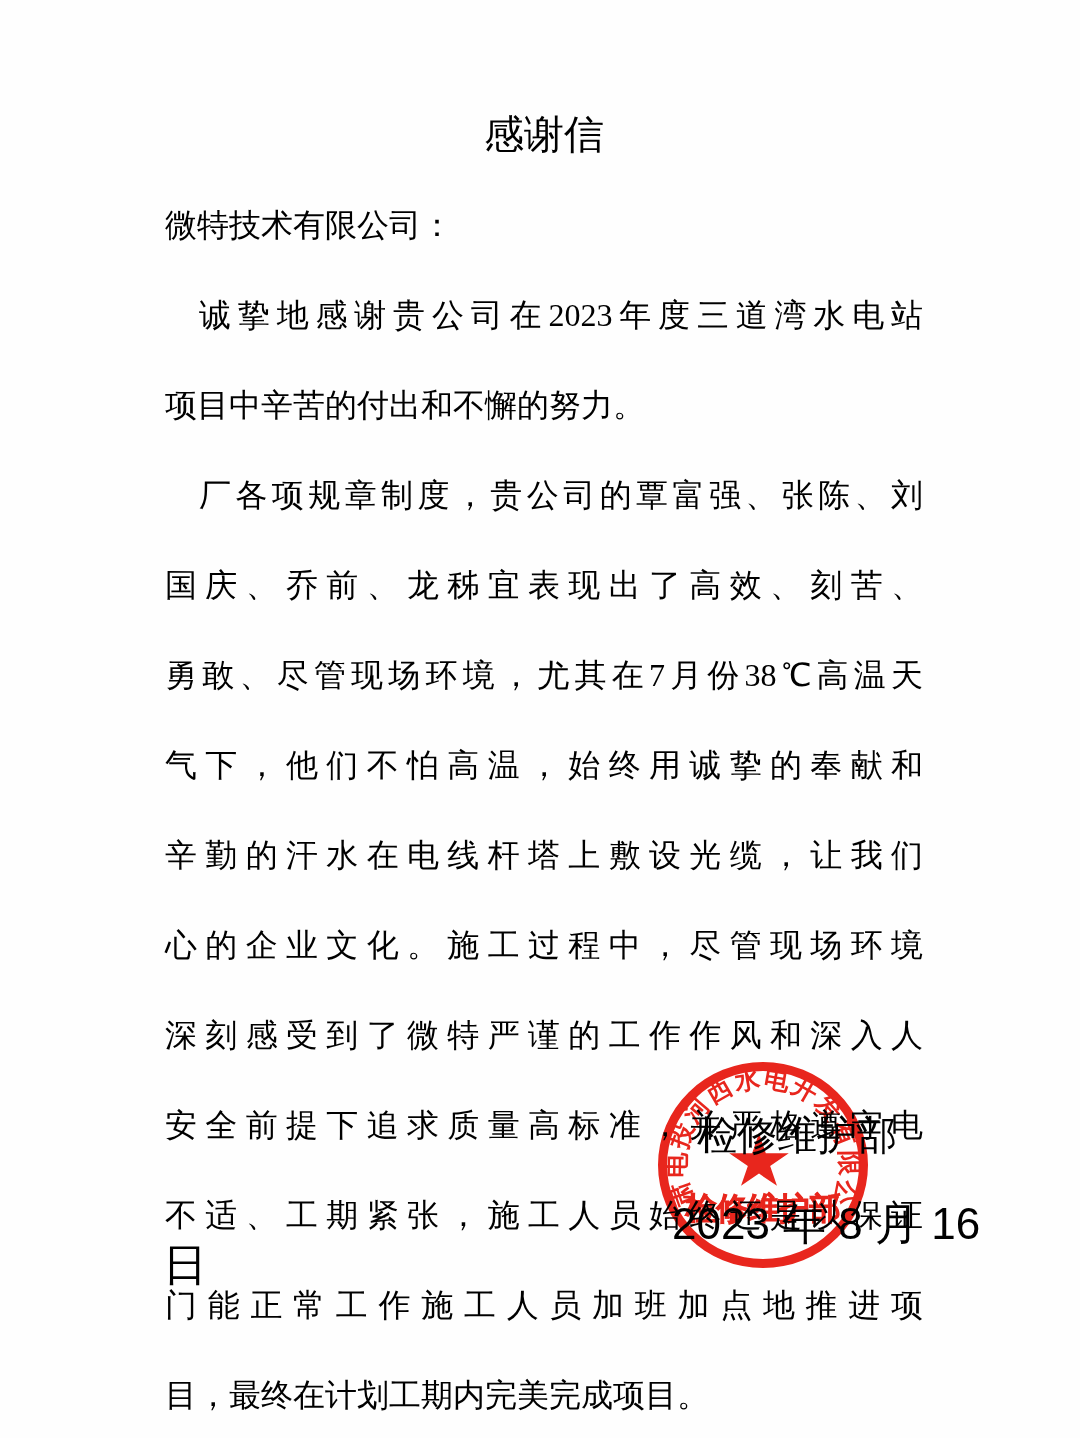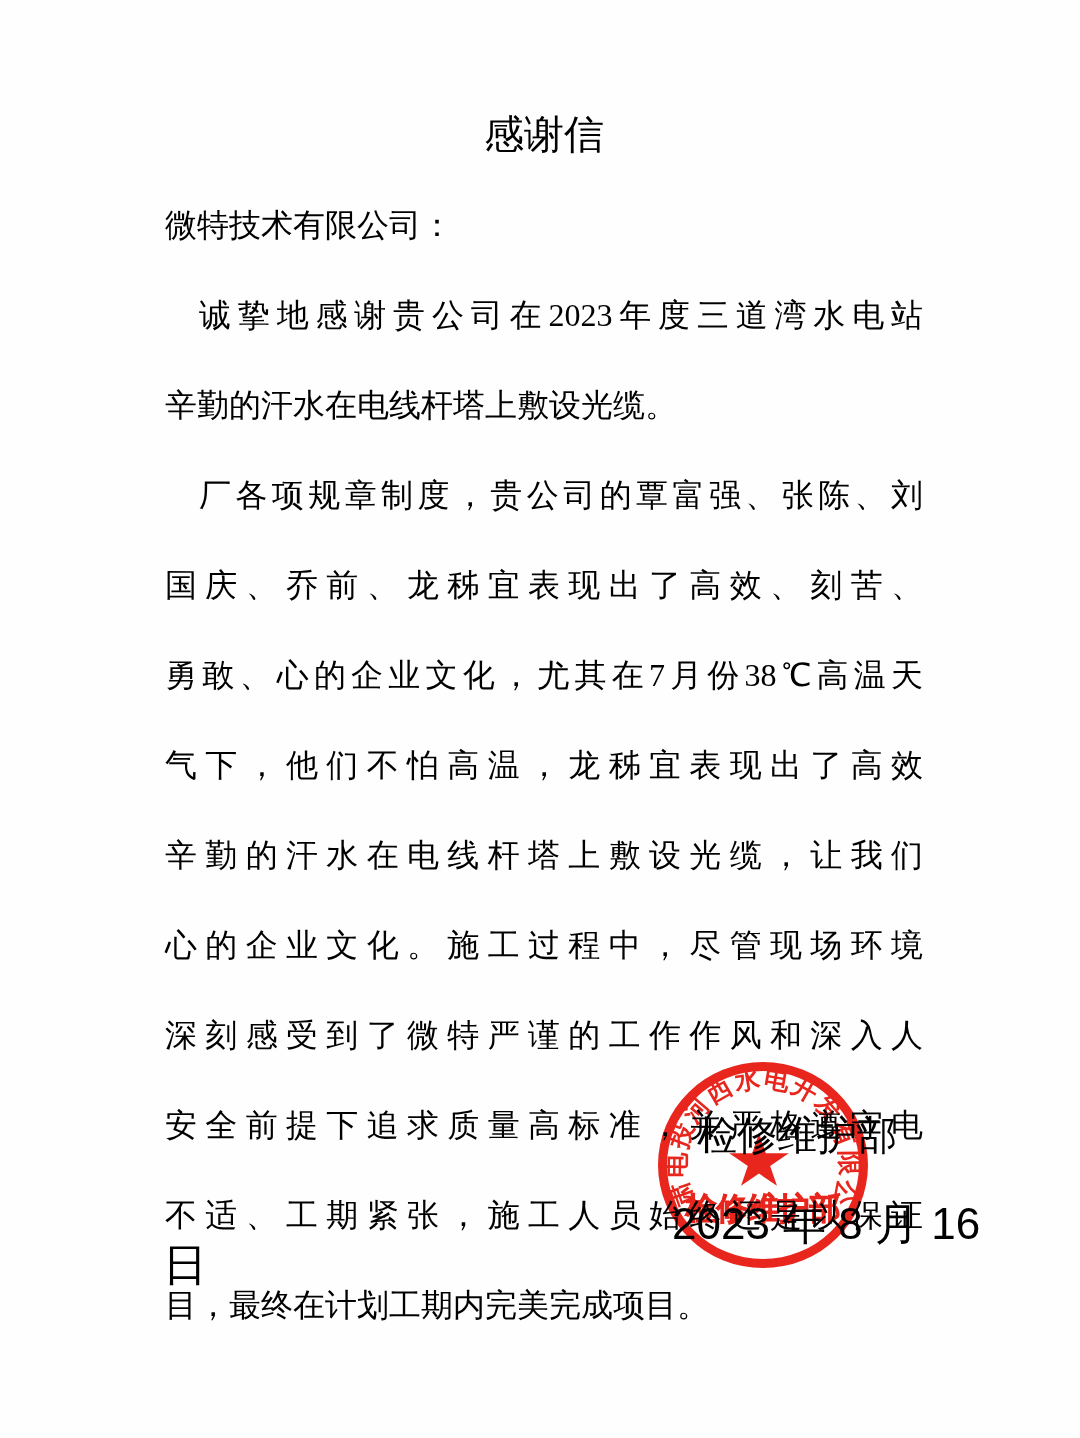--- a/index.html
+++ b/index.html
@@ -105,33 +105,34 @@
 
 <div class="page">
 
   <div class="content">
     <h1 class="title">感谢信</h1>
 
     <div class="line">微特技术有限公司：</div>
 
     <div>
       <div class="line jline indent1">诚挚地感谢贵公司在2023年度三道湾水电站</div>
-      <div class="line">辛勤的汗水在电线杆塔上敷设光缆。</div>
+      <div class="line">项目中辛苦的付出和不懈的努力。</div>
     </div>
 
     <div>
       <div class="line jline indent1">厂各项规章制度，贵公司的覃富强、张陈、刘</div>
       <div class="line jline">国庆、乔前、龙秭宜表现出了高效、刻苦、</div>
-      <div class="line jline">勇敢、心的企业文化，尤其在7月份38℃高温天</div>
-      <div class="line jline">气下，他们不怕高温，龙秭宜表现出了高效</div>
+      <div class="line jline">勇敢、尽管现场环境，尤其在7月份38℃高温天</div>
+      <div class="line jline">气下，他们不怕高温，始终用诚挚的奉献和</div>
       <div class="line jline">辛勤的汗水在电线杆塔上敷设光缆，让我们</div>
       <div class="line jline">心的企业文化。施工过程中，尽管现场环境</div>
       <div class="line jline">深刻感受到了微特严谨的工作作风和深入人</div>
       <div class="line jline">安全前提下追求质量高标准，并严格遵守电</div>
       <div class="line jline">不适、工期紧张，施工人员始终还是以保证</div>
+      <div class="line jline">门能正常工作施工人员加班加点地推进项</div>
       <div class="line">目，最终在计划工期内完美完成项目。</div>
     </div>
 
   </div>
 
   <div class="dept-line">检修维护部</div>
 
   <div class="date-line">2023 年 8 月 16</div>
   <div class="date-day">日</div>
 

